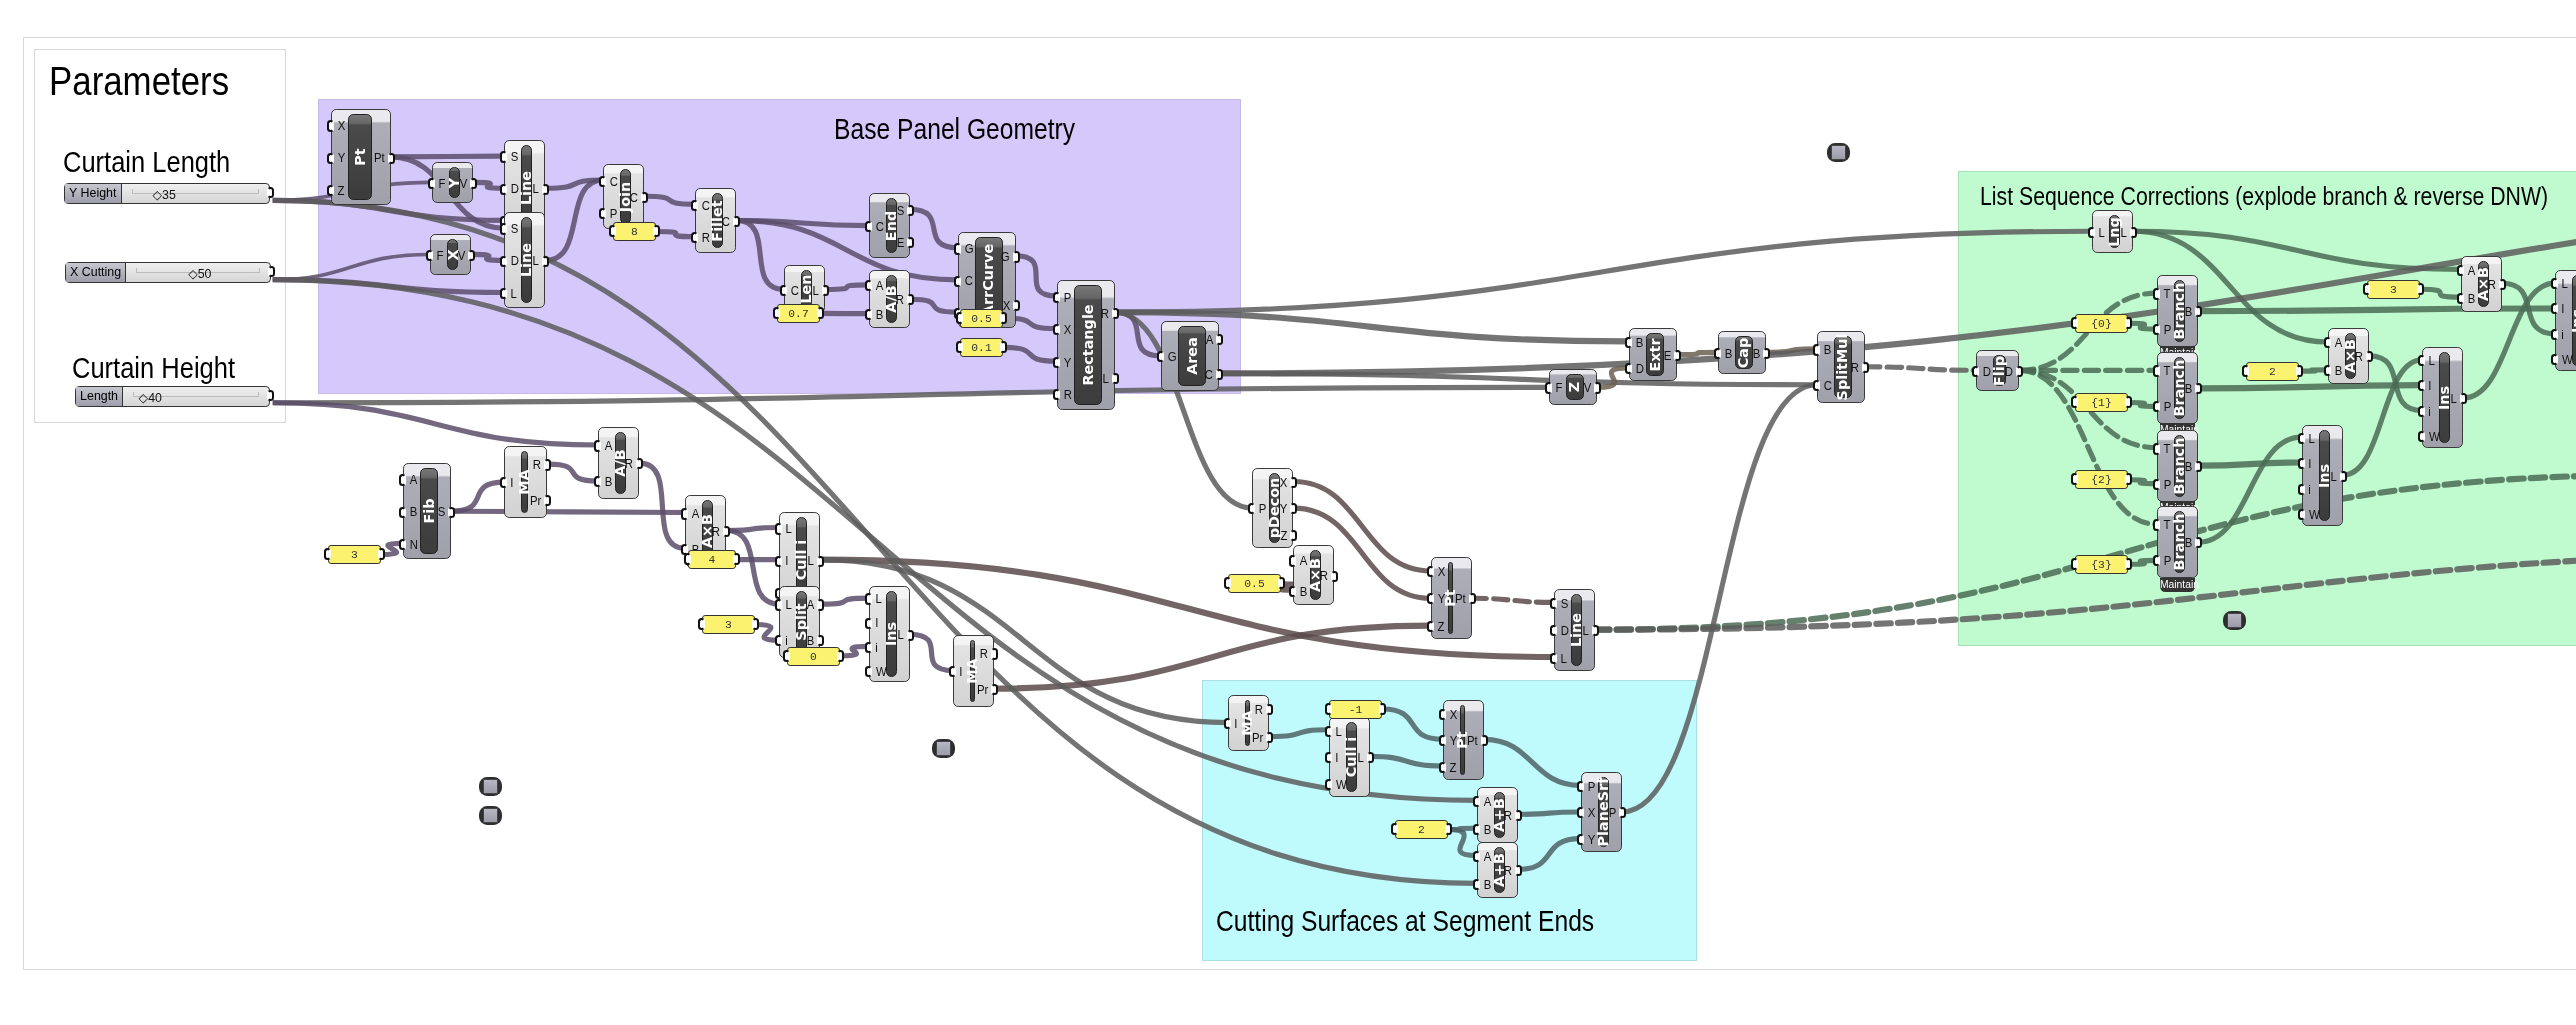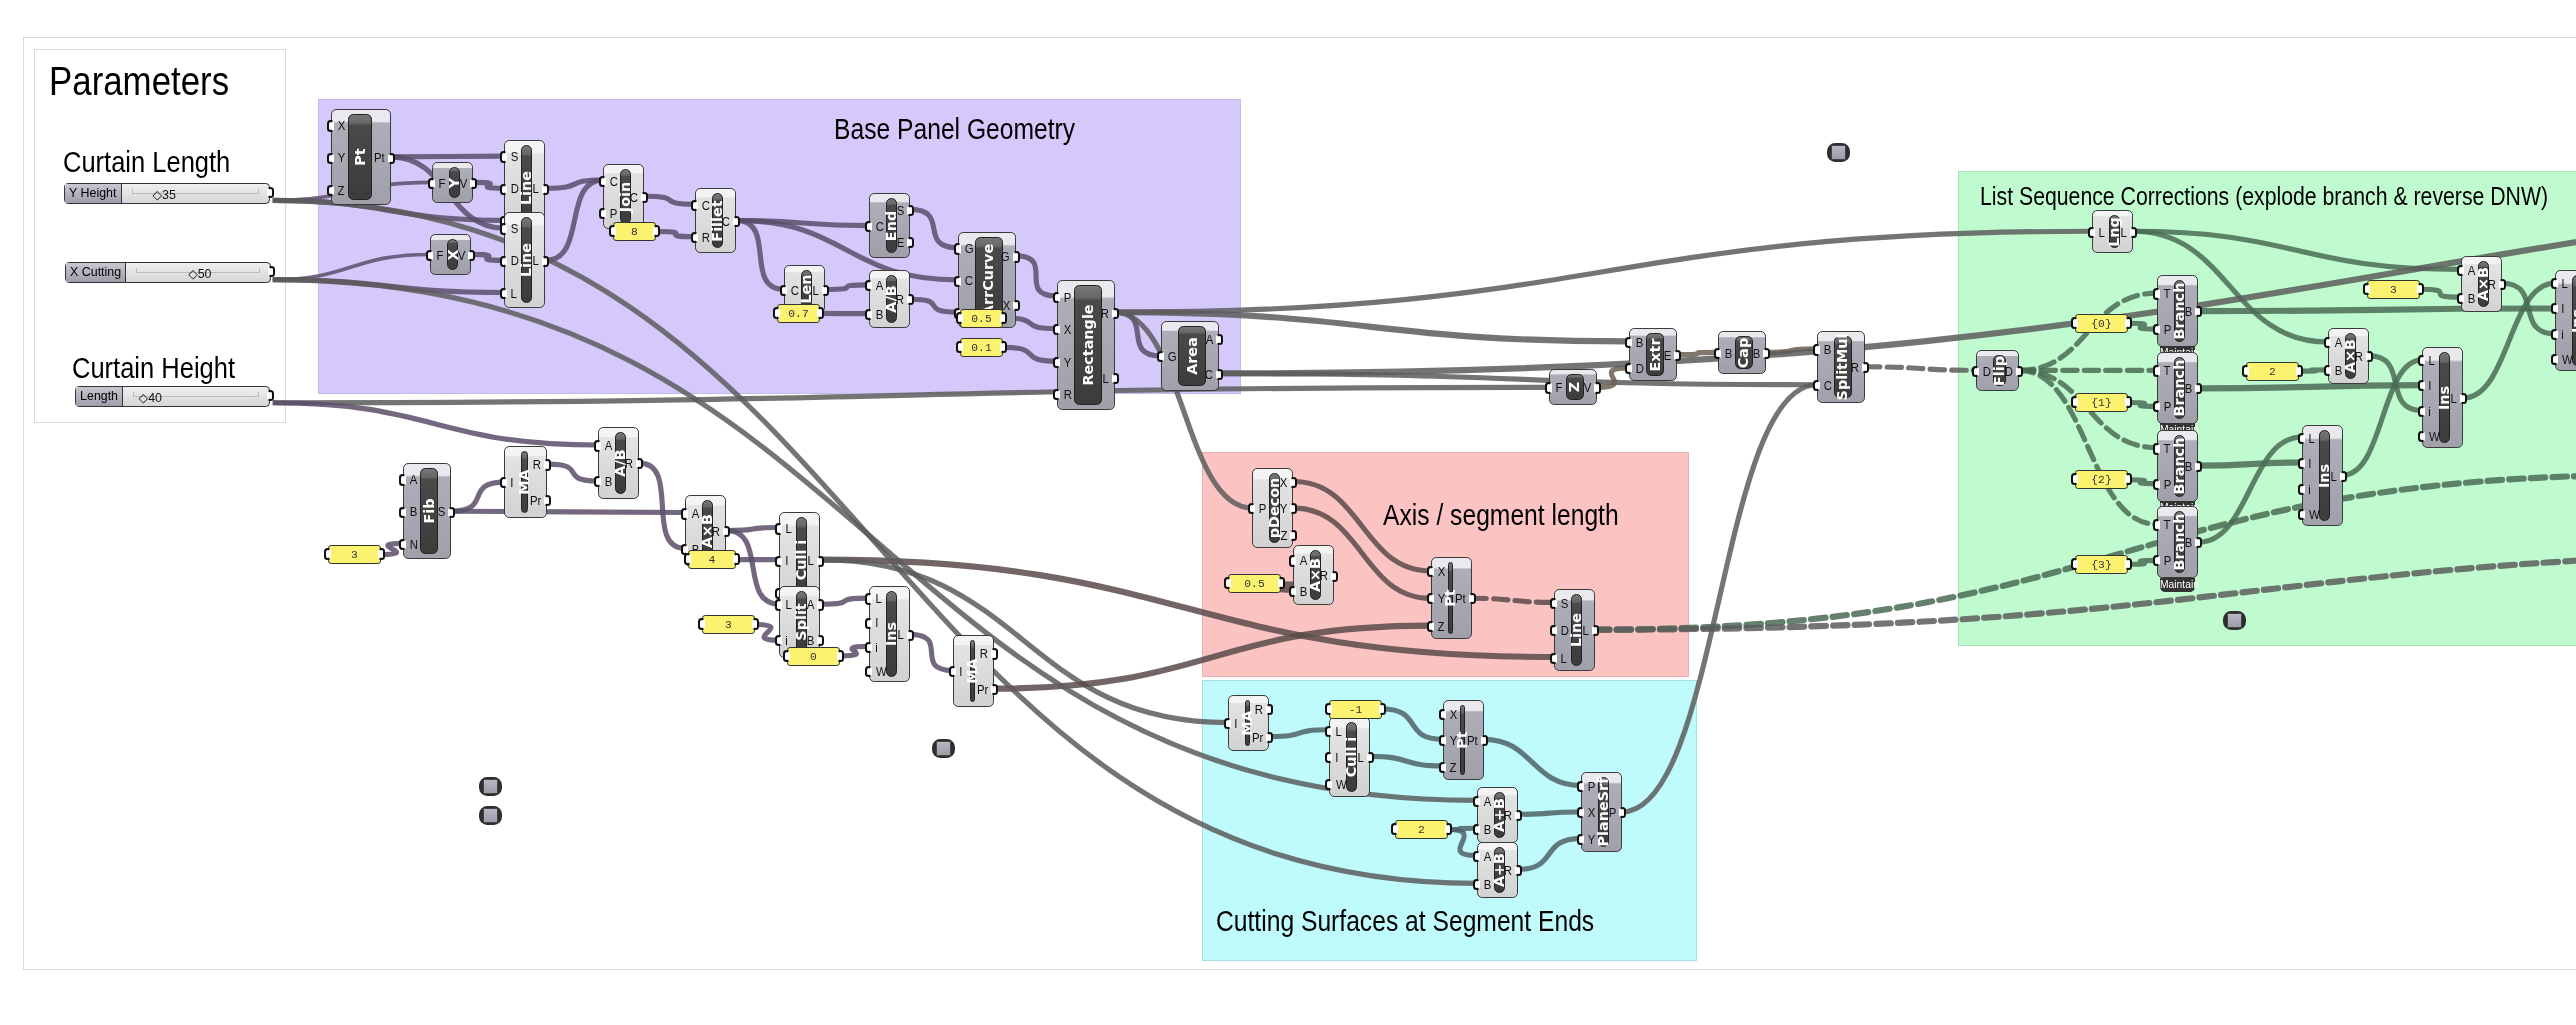--- a/index.html
+++ b/index.html
@@ -33,23 +33,20 @@
   .maintain{position:absolute;background:#333;color:#fff;font-size:12.4px;border-radius:0 0 5.2px 5.2px;text-align:center;transform-origin:center;}
 </style>
 </head>
 <body>
 
 <div id="canvas">
   <div class="outer-frame"></div>
 
   <div class="group" style="left:318px;top:99px;width:923px;height:295px;background:#d5c8fb;border-color:#c6b9ec;">
     <div class="group-title" style="left:515px;top:13px;">Base Panel Geometry</div>
-  </div>
-  <div class="group" style="left:1202px;top:452px;width:487px;height:225px;background:#fcc3c3;border-color:#e9b0b0;">
-    <div class="group-title" style="left:180px;top:46px;">Axis / segment length</div>
   </div>
   <div class="group" style="left:1202px;top:680px;width:495px;height:281px;background:#bffafc;border-color:#a9dfe2;">
     <div class="group-title" style="left:13px;top:224px;">Cutting Surfaces at Segment Ends</div>
   </div>
   <div class="group" style="left:1958px;top:171px;width:770px;height:475px;background:#bffbcf;border-color:#a7e3b6;">
     <div class="group-title" style="left:20.6px;top:10.3px;font-size:25px;">List Sequence Corrections (explode branch &amp; reverse DNW)</div>
   </div>
 
   <div class="param-frame"></div>
   <div class="big-title" style="left:49px;top:58px;">Parameters</div>

